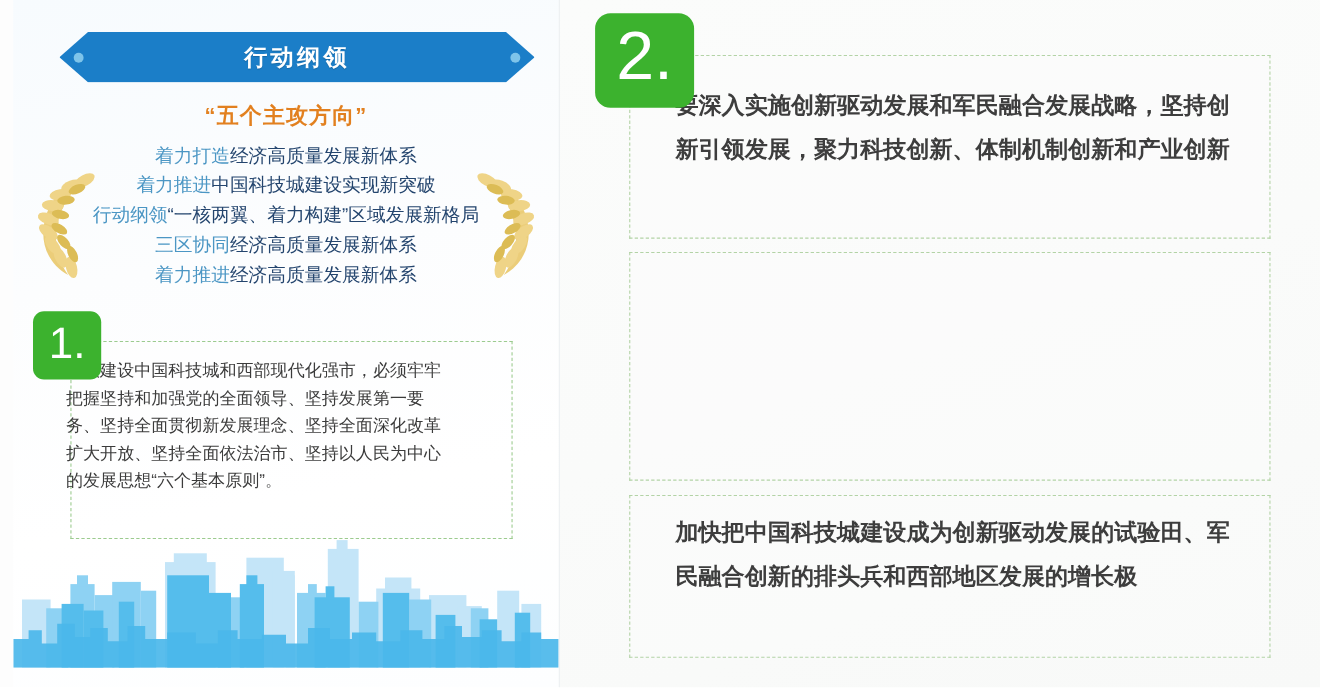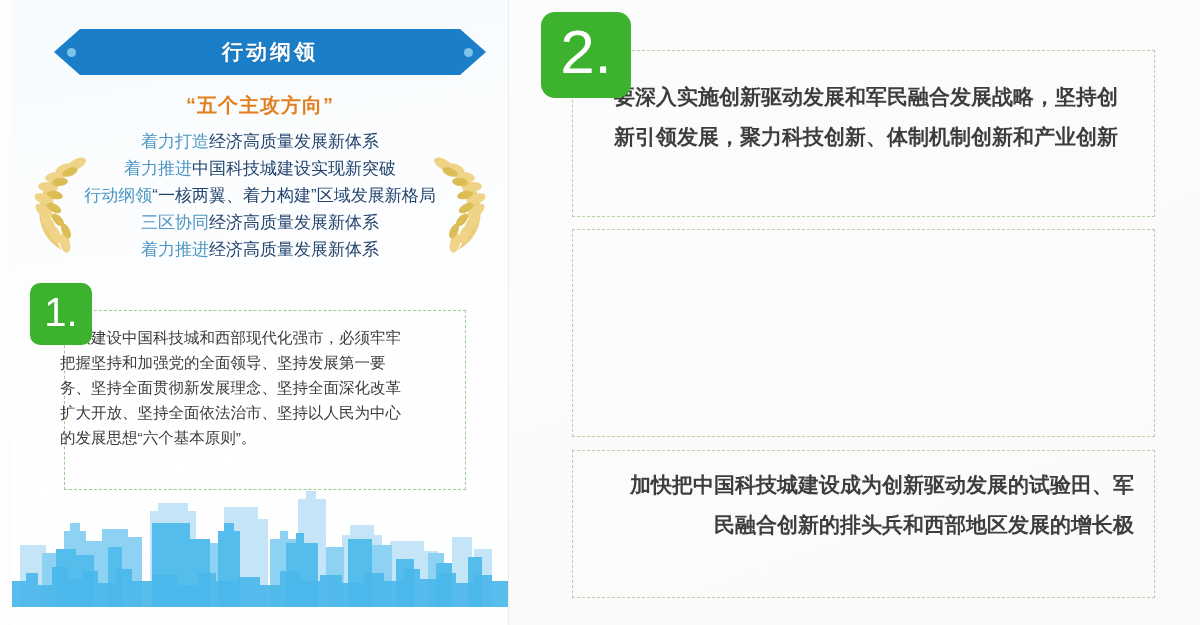--- a/index.html
+++ b/index.html
@@ -204,21 +204,21 @@
     left: 105px;
     width: 520px;
     font-size: 21px;
     line-height: 40px;
     color: #3d3d3d;
     font-weight: 700;
     z-index: 3;
   }
   #rtext-1 { top: 77px;  }
   #rtext-2 { top: 240px; }
-  #rtext-3 { top: 465px; text-align: right; }
+  #rtext-3 { top: 465px; }
 </style>
 </head>
 <body>
 
 <div id="stage">
 
   <div id="left-panel">
 
     <div id="ribbon-wrap">
       <div class="ribbon-shape"></div>

